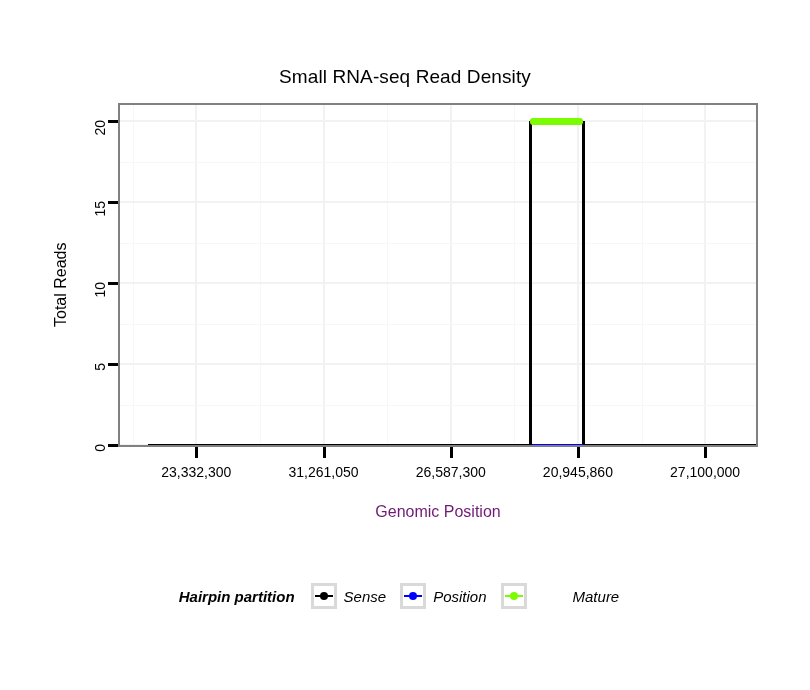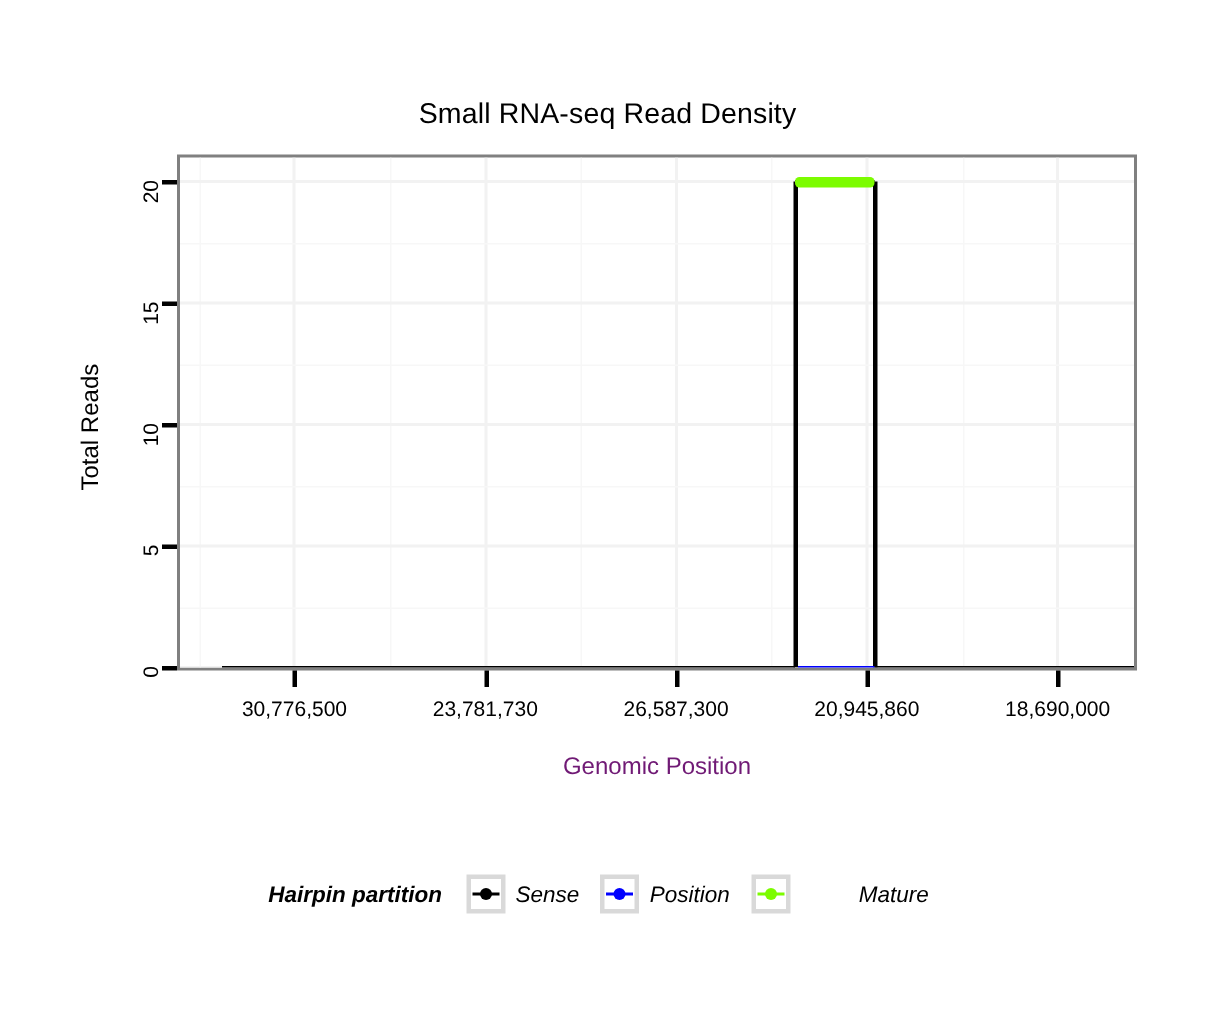--- a/index.html
+++ b/index.html
@@ -233,29 +233,29 @@
       <div class="ylabel" style="left: 40px; top: 436px; width: 60px;">0</div>
       <div class="tick-y" style="left: 108px; top: 363.048px;"></div>
       <div class="ylabel" style="left: 40px; top: 355.048px; width: 60px;">5</div>
       <div class="tick-y" style="left: 108px; top: 282.095px;"></div>
       <div class="ylabel" style="left: 40px; top: 274.095px; width: 60px;">10</div>
       <div class="tick-y" style="left: 108px; top: 201.143px;"></div>
       <div class="ylabel" style="left: 40px; top: 193.143px; width: 60px;">15</div>
       <div class="tick-y" style="left: 108px; top: 120.19px;"></div>
       <div class="ylabel" style="left: 40px; top: 112.19px; width: 60px;">20</div>
       <div class="tick-x" style="left: 195.32px; top: 447px;"></div>
-      <div class="xlabel" style="left: 136.32px; width: 120px; top: 464px;">30,776,500</div>
+      <div class="xlabel" style="left: 136.32px; width: 120px; top: 464px;">23,332,300</div>
       <div class="tick-x" style="left: 322.52px; top: 447px;"></div>
-      <div class="xlabel" style="left: 263.52px; width: 120px; top: 464px;">23,781,730</div>
+      <div class="xlabel" style="left: 263.52px; width: 120px; top: 464px;">31,261,050</div>
       <div class="tick-x" style="left: 449.72px; top: 447px;"></div>
       <div class="xlabel" style="left: 390.72px; width: 120px; top: 464px;">26,587,300</div>
       <div class="tick-x" style="left: 576.92px; top: 447px;"></div>
       <div class="xlabel" style="left: 517.92px; width: 120px; top: 464px;">20,945,860</div>
       <div class="tick-x" style="left: 704.12px; top: 447px;"></div>
-      <div class="xlabel" style="left: 645.12px; width: 120px; top: 464px;">18,690,000</div>
+      <div class="xlabel" style="left: 645.12px; width: 120px; top: 464px;">27,100,000</div>
     </div>
 
   <div id="x-axis-title">Genomic Position</div>
 
   <div id="legend">
     <div id="legend-title">Hairpin partition</div>
     <div id="legend-entries" style="display:flex;align-items:center;">
         <div class="legend-entry">
           <div class="legend-key">
             <div class="kline" style="background: rgb(0, 0, 0);"></div>

